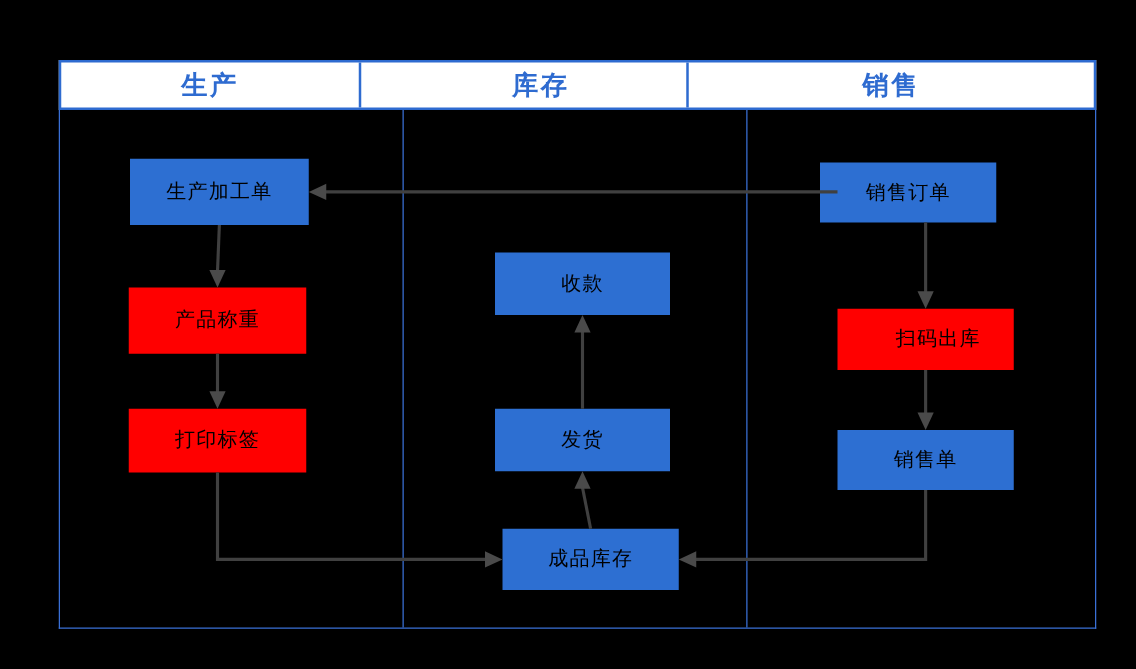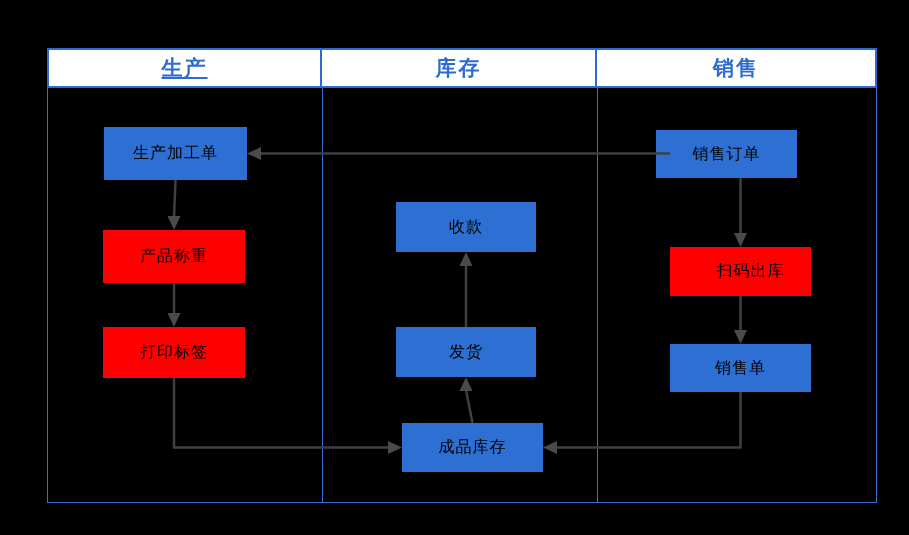--- a/index.html
+++ b/index.html
@@ -31,22 +31,22 @@
     align-items: center;
     justify-content: center;
     font-size: 21px;
     font-weight: bold;
     color: #2e6bd0;
     border-right: 2px solid #2e6bd0;
     box-sizing: border-box;
     letter-spacing: 2px;
   }
   .header-cell:last-child { border-right: none; border-radius: 10px; }
-  .hc-0 { width: 273px; text-decoration: underline; }
-  .hc-1 { width: 275px; }
+  .hc-0 { width: 240px; }
+  .hc-1 { width: 235px; margin-left: 27px; }
   .hc-2 { flex: 1; }
   .body-area {
     position: absolute;
     left: 47px;
     top: 88px;
     width: 830px;
     height: 415px;
     background: #000000;
     border-left: 1px solid #3a70d6;
     border-right: 1px solid #3a70d6;

